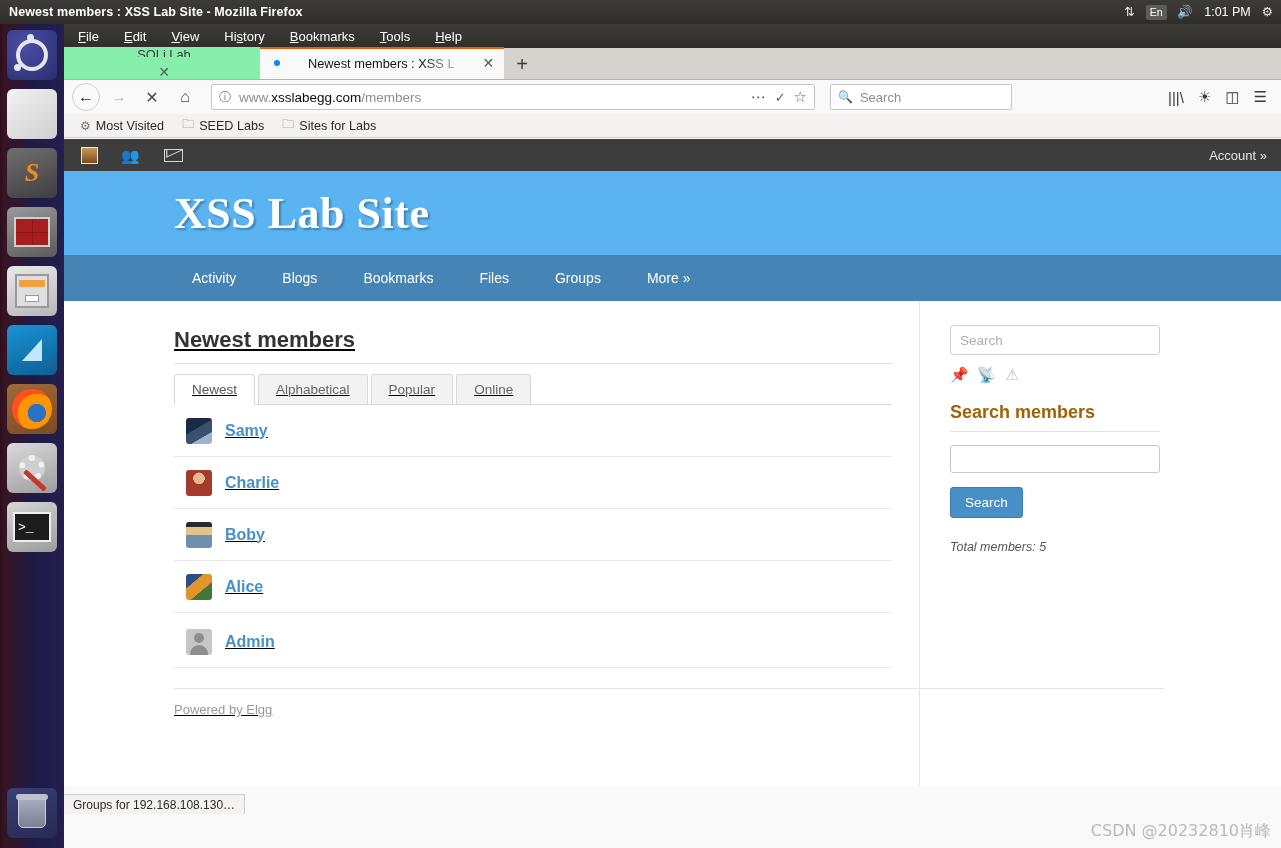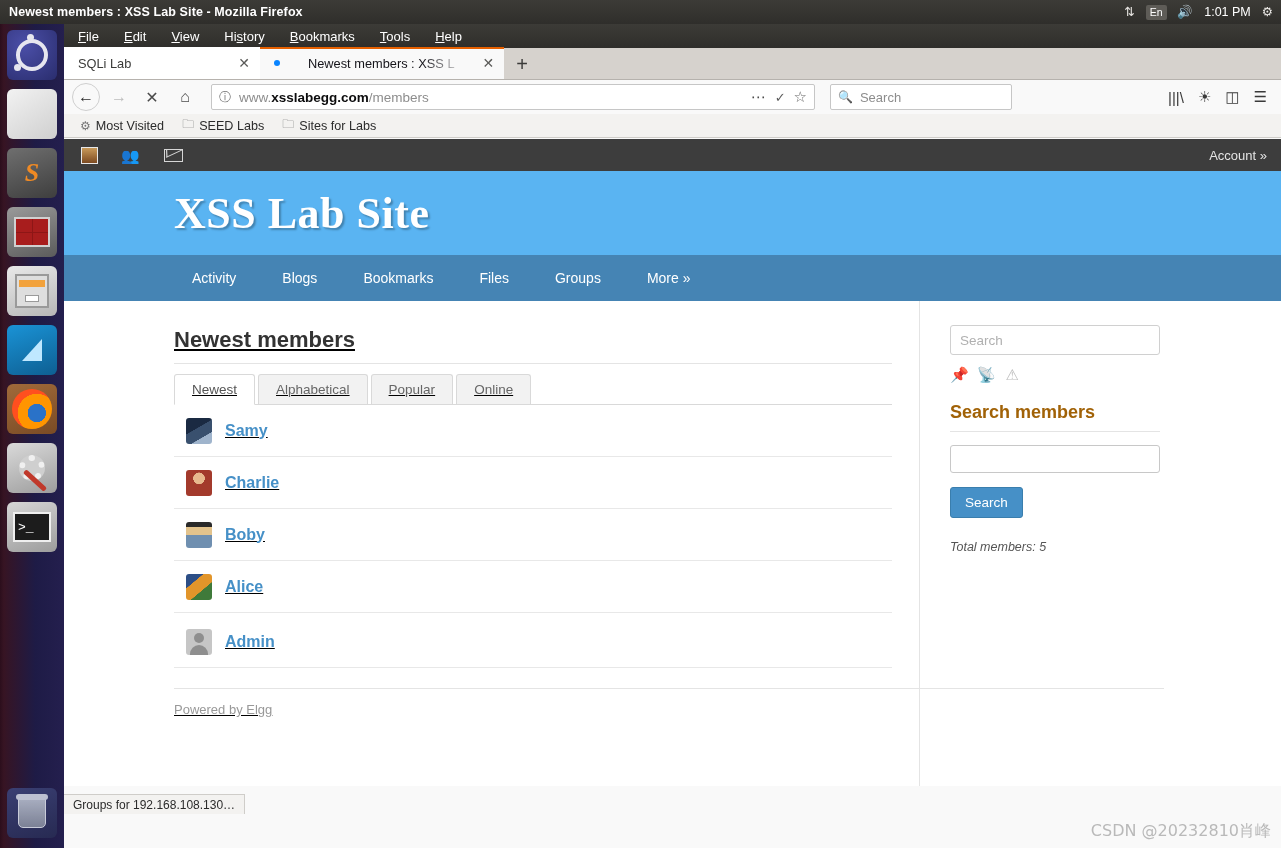--- a/index.html
+++ b/index.html
@@ -99,21 +99,21 @@
   .tabstrip {
     position:absolute; top:24px; left:0; right:0; height:32px;
     background:#d6d2cd; display:flex; align-items:flex-end;
     border-bottom:1px solid #b6b2ad;
   }
   .tab {
     height:32px; display:flex; align-items:center; gap:8px;
     padding:0 10px 0 14px; font-size:12.8px; color:#3a3a38; min-width:196px;
     position:relative;
   }
-  .tab.inactive { background:#ffffff; }
+  .tab.inactive { background:#86efac;flex-direction:column; }
   .tab.active { background:#f9f9f9; color:#15141a;gap:28px; }
   .tab.active::before {
     content:''; position:absolute; top:0; left:0; right:0; height:2px; background:#e66000;
   }
   .tab .tab-title {
     flex:1; white-space:nowrap; overflow:hidden; text-overflow:ellipsis;
   }
   .tab .tab-title.faded { -webkit-mask-image: linear-gradient(to right, #000 78%, rgba(0,0,0,.25) 100%); }
   .tab .dot { width:6px;height:6px;border-radius:50%;background:#0a84ff;flex:0 0 auto; }
   .tab .close { font-size:14px; color:#5a5a58; line-height:1; }
@@ -126,21 +126,21 @@
   .navbtn { width:28px;height:28px;display:flex;align-items:center;justify-content:center;
      font-size:16px; color:#4b4b4b; border-radius:50%; }
   .navbtn.back { border:1px solid #cfcfcf; color:#2b2b2b; }
   .navbtn.fwd { color:#bdbdbd; }
   .urlbar {
     flex:1; height:26px; margin-left:7px; background:#fff; border:1px solid #c6c6c6;
     border-radius:2px; display:flex; align-items:center; padding:0 7px; gap:8px; max-width:604px;
   }
   .urlbar .ident { color:#737373; font-size:12px; }
   .urlbar .url { flex:1; font-size:13.5px; color:#8d8d8d; white-space:nowrap; }
-  .urlbar .url b { color:#0c0c0d; font-weight:700; }
+  .urlbar .url b { color:#0c0c0d; font-weight:400; }
   .urlbar .dots { color:#4b4b4b; font-size:15px; letter-spacing:1px; }
   .urlbar .pocket { color:#5c5c5c; font-size:13px; }
   .urlbar .star { color:#6a6a6a; font-size:15px; }
   .searchbar {
     width:182px; height:26px; background:#fff; border:1px solid #c6c6c6; border-radius:2px;
     display:flex; align-items:center; padding:0 7px; gap:7px; margin-left:10px;
   }
   .searchbar .mag { color:#6f6f6f; font-size:12px; }
   .searchbar .ph { color:#8d8d8d; font-size:13px; }
   .navright { margin-left:auto; display:flex; align-items:center; gap:14px; padding-right:6px; }

